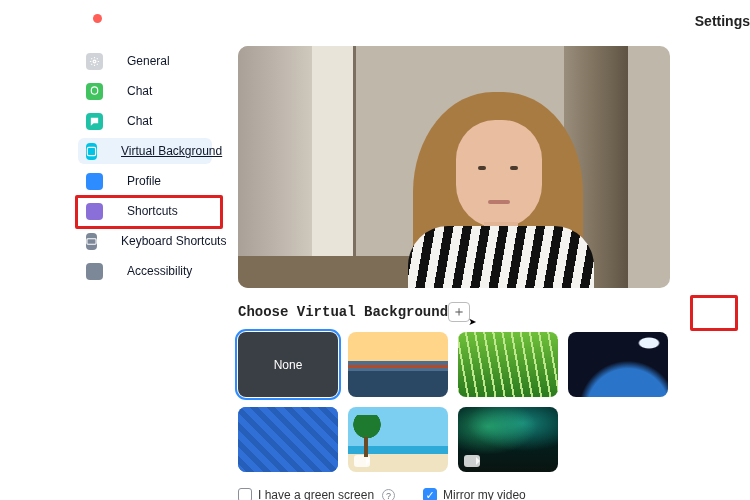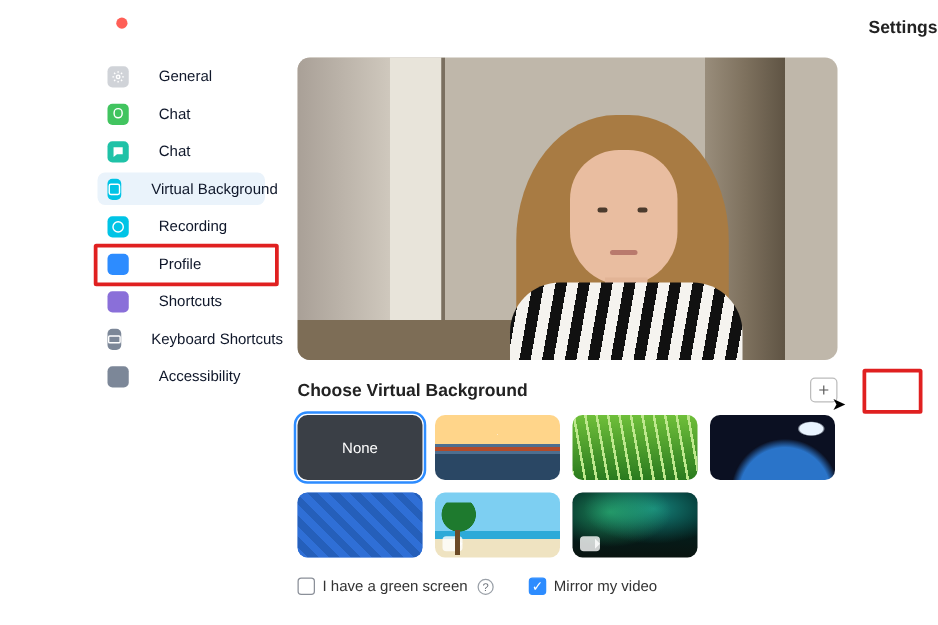--- a/index.html
+++ b/index.html
@@ -45,20 +45,21 @@
     border-radius: 6px;
     gap: 24px;
     cursor: pointer;
     position: relative;
     white-space: nowrap;
     font-size: 12px;
     color: #0f172a;
   }
   .nav-item.selected {
     background: #eaf3fb;
+    text-decoration: underline;
   }
   .nav-item .ic {
     width: 17px; height: 17px; border-radius: 4px;
     display: flex; align-items: center; justify-content: center;
     font-size: 11px; color: #fff;
   }
   .c-gray  { background: #d0d3d8; }
   .c-green { background: #41c45f; }
   .c-teal  { background: #1fc2a7; }
   .c-blue  { background: #2d8cff; }
@@ -102,36 +103,37 @@
   .neck{ position:absolute; left:246px; top:176px; width:34px; height:28px; background:#e2b496;}
   .torso{ position:absolute; left:170px; bottom:-4px; width:186px; height:66px;
     background:repeating-linear-gradient(100deg,#111 0 9px,#f5f3ef 9px 18px);
     border-radius:40px 40px 0 0;}
   .eye{ position:absolute; width:8px; height:4px; background:#4c3b2d; border-radius:2px;}
   .eye.l{ left:240px; top:120px;} .eye.r{ left:272px; top:120px;}
   .mouth{ position:absolute; left:250px; top:154px; width:22px; height:4px;
     background:#b97a6d; border-radius:3px;}
 
   .section-head {
-    display:flex; align-items:center; justify-content:space-between;
+    display:flex; align-items:center; 
     margin: 14px 0 10px;
     width: 432px;
+    font-family: Liberation Mono, monospace;
   }
   .section-head h2 { font-size: 14px; font-weight: 700; }
   .addbtn {
     width: 22px; height: 20px; border:1px solid #bcbcbc; border-radius:4px;
     background:#fff; display:flex; align-items:center; justify-content:center;
     font-size:14px; color:#555; cursor:pointer; position:relative;
   }
   .addbtn .cursor{ position:absolute; right:-8px; bottom:-10px; font-size:14px; color:#000;}
   .red-box.add { right: 12px; top: 261px; width: 48px; height: 36px; }
 
   .thumbs { display:flex; flex-wrap:wrap; gap:10px; width: 440px;}
   .thumb {
-    width: 100px; height: 52px; border-radius:8px;
+    width: 100px; height: 65px; border-radius:8px;
     position:relative; overflow:hidden; cursor:pointer;
     display:flex; align-items:center; justify-content:center;
     color:#fff; font-size:12px;
   }
   .thumb.sel { outline:2px solid #2d8cff; outline-offset:1px; }
   .thumb .cam-badge{
     position:absolute; left:6px; bottom:5px; width:16px; height:12px;
     background:#ffffffcc; border-radius:3px;
   }
   .thumb .cam-badge::after{
@@ -222,29 +224,20 @@
           <svg width="11" height="11" viewBox="0 0 24 24" fill="#fff">
             <rect x="3" y="3" width="18" height="18" rx="3" fill="none" stroke="#fff" stroke-width="2.5"></rect>
             <circle cx="12" cy="10" r="3/">
               <path d="M6 20c1-4 11-4 12 0z"></path>
             </circle>
           </svg>
         </span>
         <span>Virtual Background</span>
       </div>
       <div class="nav-item">
-        <span class="ic c-cyan">
-          <svg width="11" height="11" viewBox="0 0 24 24" fill="#fff">
-            <circle cx="12" cy="12" r="9" fill="none" stroke="#fff" stroke-width="2.5"></circle>
-            <circle cx="12" cy="12" r="4/"></circle>
-          </svg>
-        </span>
-        <span>Recording</span>
-      </div>
-      <div class="nav-item">
         <span class="ic c-blue">
           <svg width="11" height="11" viewBox="0 0 24 24" fill="#fff">
             <circle cx="12" cy="8" r="4/">
               <path d="M4 22c1-6 15-6 16 0z"></path>
             </circle>
           </svg>
         </span>
         <span>Profile</span>
       </div>
       <div class="nav-item">

